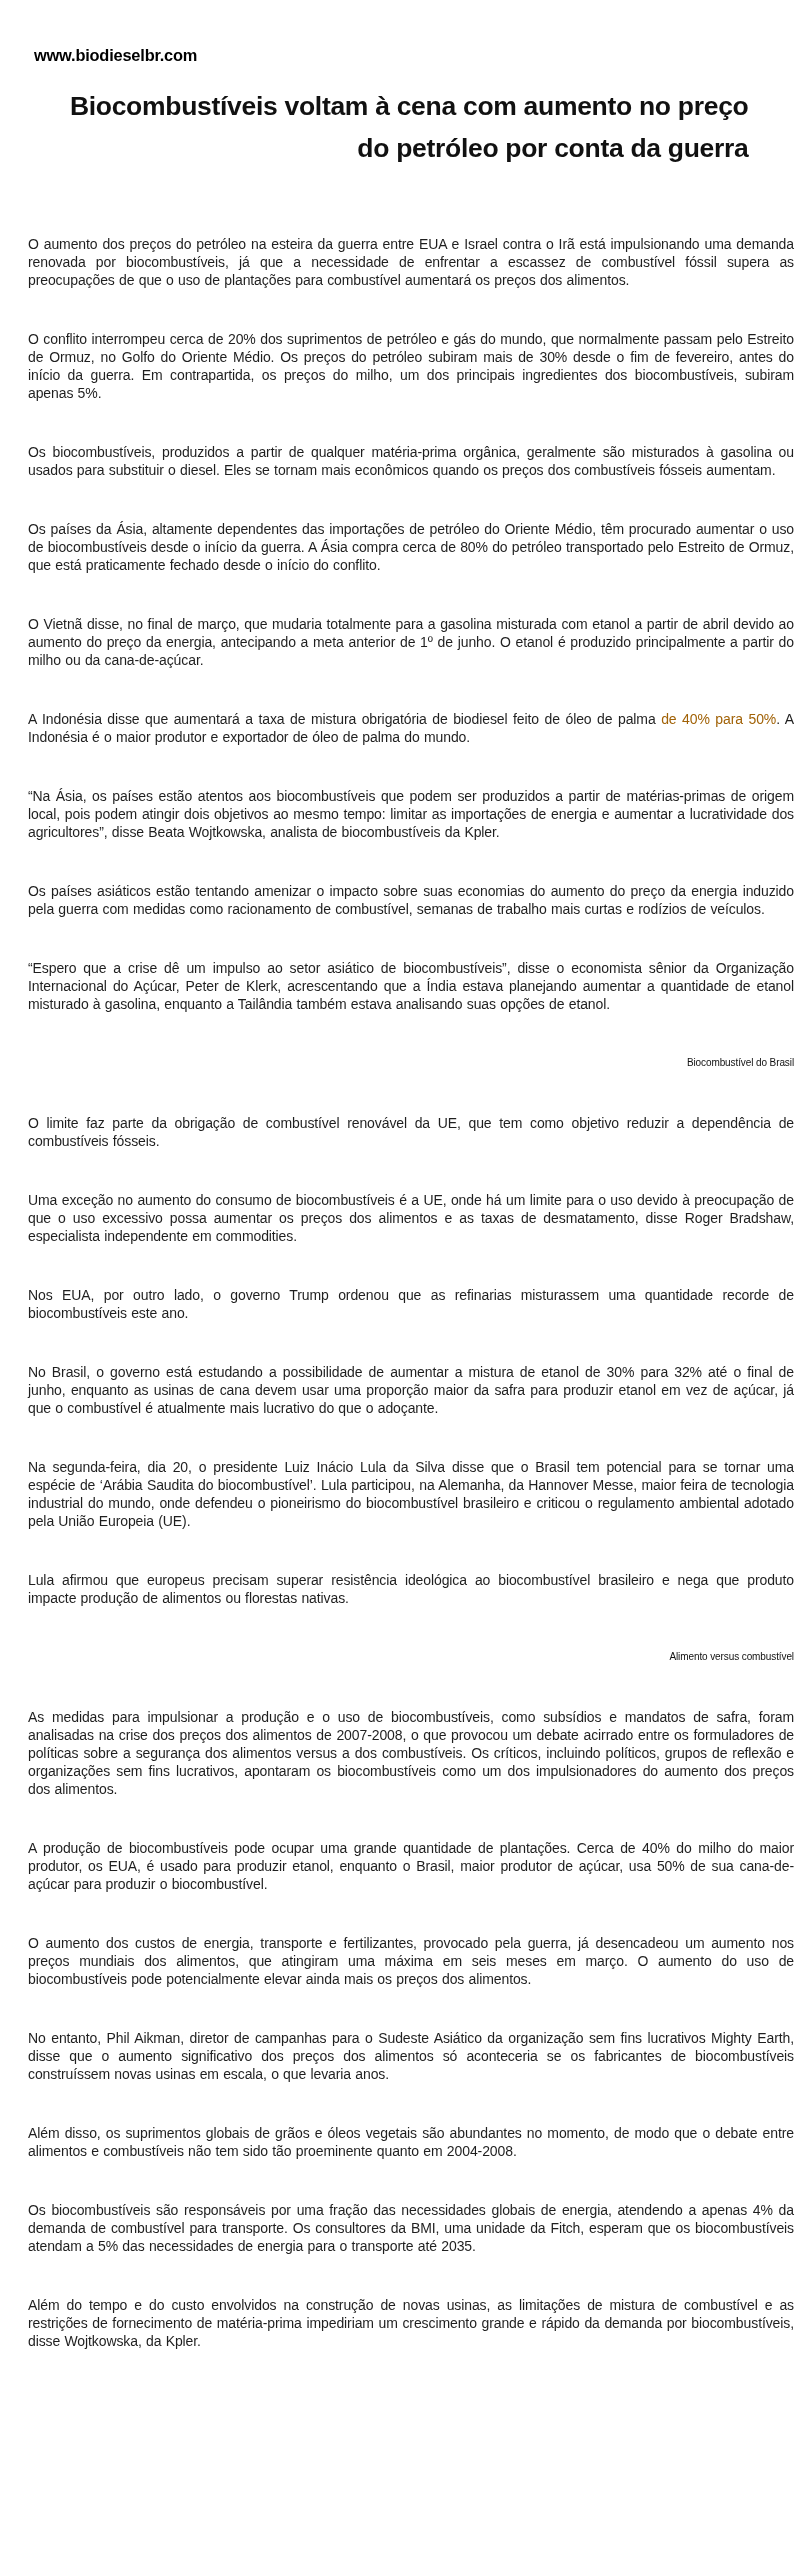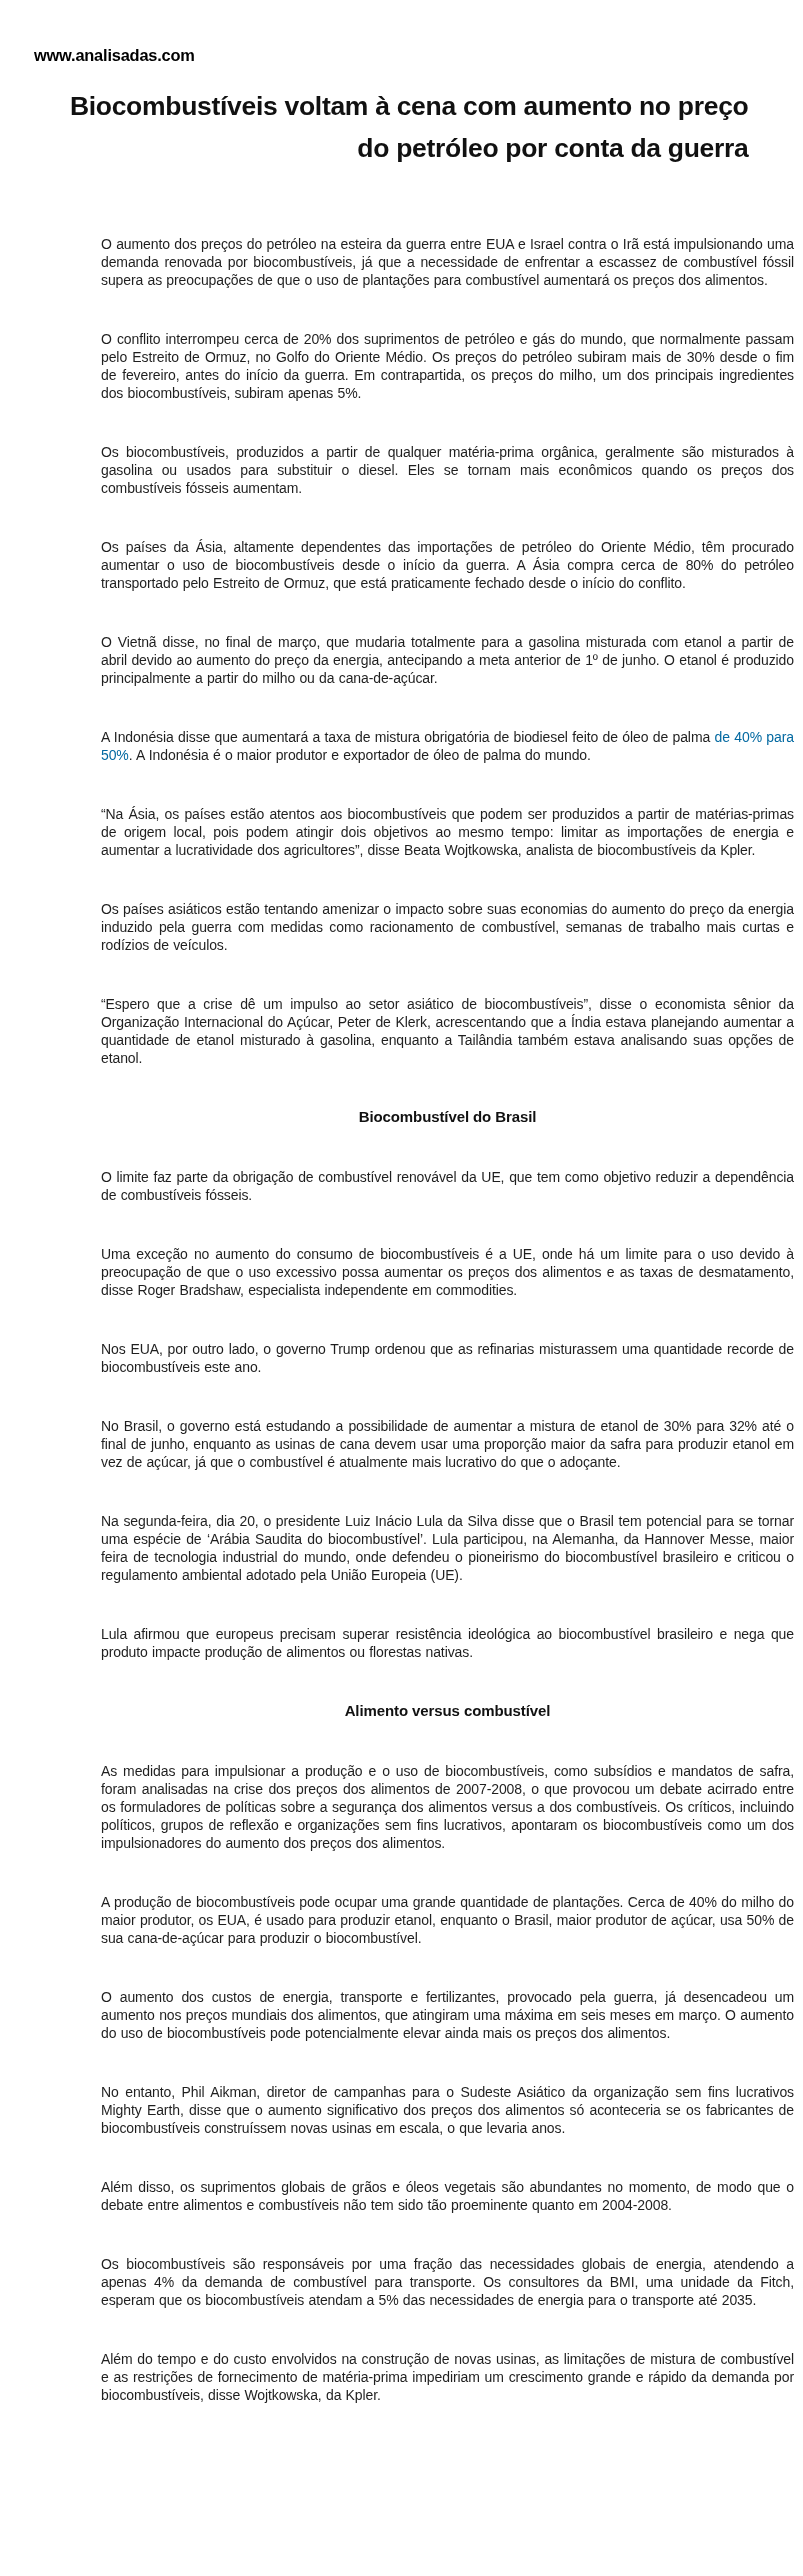--- a/index.html
+++ b/index.html
@@ -25,49 +25,49 @@
     width: 694px;
     margin: 20px auto 66px auto;
     text-align: right;
     font-weight: 700;
     font-size: 26.5px;
     line-height: 42px;
     color: #111111;
     letter-spacing: -0.3px;
   }
   .article-body {
-    padding: 0 9px 70px 101px;
+    padding: 0 9px 70px 28px;
   }
   .article-body p {
     margin: 0 0 41px 0;
     font-size: 14px;
     line-height: 18px;
     text-align: justify;
     letter-spacing: -0.1px;
     word-spacing: 0.5px;
   }
   .article-body h2 {
     margin: 0 0 42px 0;
-    font-size: 15px;
+    font-size: 10px;
     line-height: 18px;
-    font-weight: 700;
+    font-weight: 400;
     color: #111111;
-    text-align: center;
+    text-align: right;
     letter-spacing: -0.1px;
   }
   .green-link {
-    color: #0369a1;
+    color: #a16207;
     text-decoration: none;
     cursor: pointer;
   }
 </style>
 </head>
 <body>
 
-<div class="site-url">www.analisadas.com</div>
+<div class="site-url">www.biodieselbr.com</div>
 
 <h1 class="headline">Biocombustíveis voltam à cena com aumento no preço do petróleo por conta da guerra</h1>
 
 <div class="article-body">
 
   <p>O aumento dos preços do petróleo na esteira da guerra entre EUA e Israel contra o Irã está impulsionando uma demanda renovada por biocombustíveis, já que a necessidade de enfrentar a escassez de combustível fóssil supera as preocupações de que o uso de plantações para combustível aumentará os preços dos alimentos.</p>
   <p>O conflito interrompeu cerca de 20% dos suprimentos de petróleo e gás do mundo, que normalmente passam pelo Estreito de Ormuz, no Golfo do Oriente Médio. Os preços do petróleo subiram mais de 30% desde o fim de fevereiro, antes do início da guerra. Em contrapartida, os preços do milho, um dos principais ingredientes dos biocombustíveis, subiram apenas 5%.</p>
   <p>Os biocombustíveis, produzidos a partir de qualquer matéria-prima orgânica, geralmente são misturados à gasolina ou usados para substituir o diesel. Eles se tornam mais econômicos quando os preços dos combustíveis fósseis aumentam.</p>
   <p>Os países da Ásia, altamente dependentes das importações de petróleo do Oriente Médio, têm procurado aumentar o uso de biocombustíveis desde o início da guerra. A Ásia compra cerca de 80% do petróleo transportado pelo Estreito de Ormuz, que está praticamente fechado desde o início do conflito.</p>
   <p>O Vietnã disse, no final de março, que mudaria totalmente para a gasolina misturada com etanol a partir de abril devido ao aumento do preço da energia, antecipando a meta anterior de 1º de junho. O etanol é produzido principalmente a partir do milho ou da cana-de-açúcar.</p>

